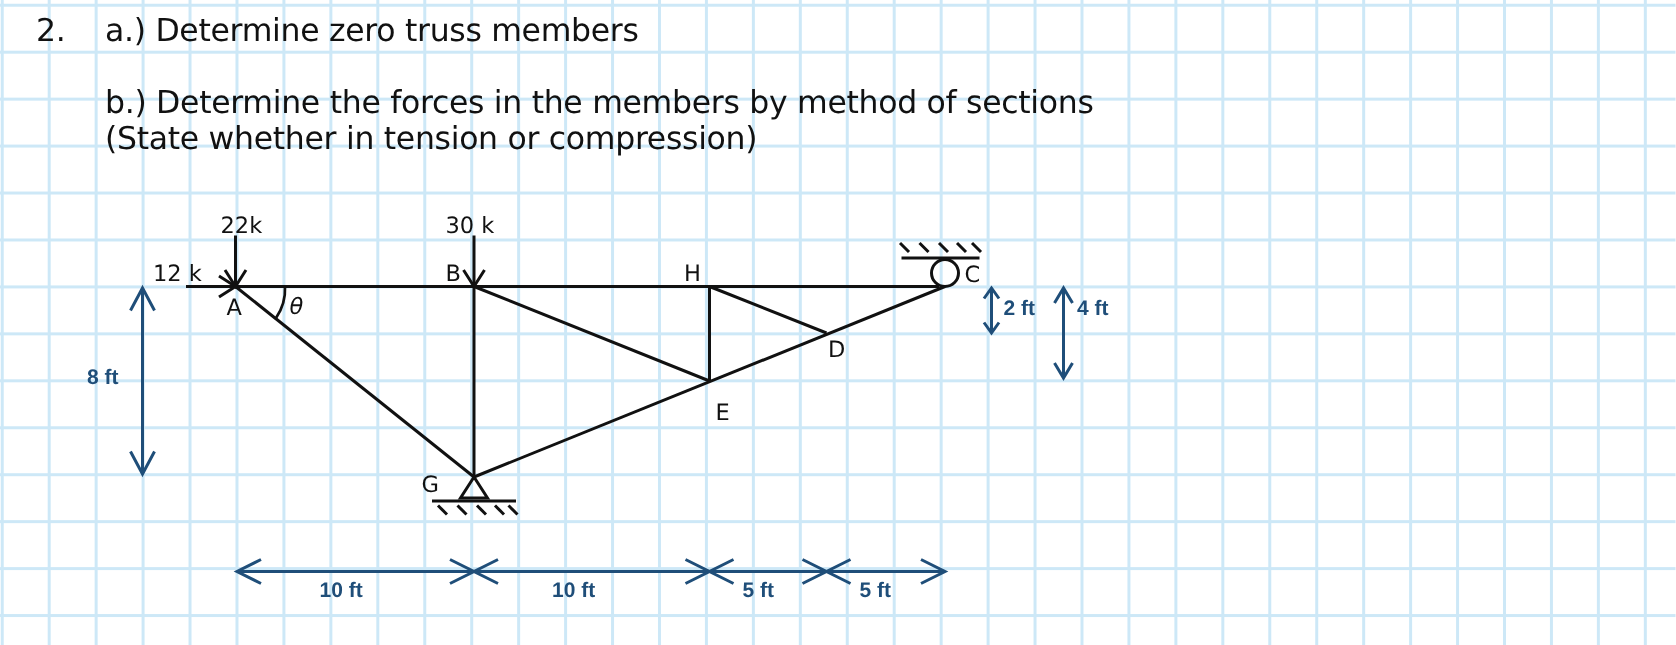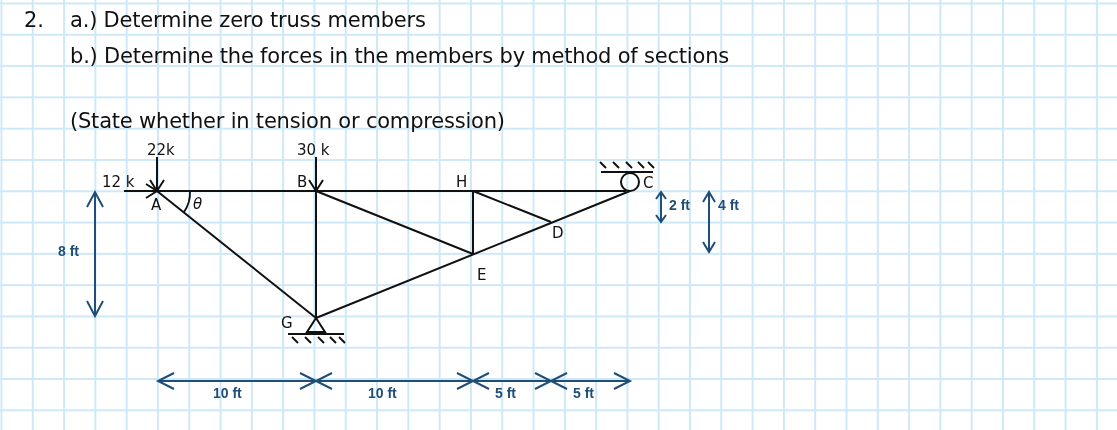--- a/index.html
+++ b/index.html
@@ -16,22 +16,22 @@
   .q { position:absolute; font-family:"DejaVu Sans", sans-serif; font-size:21px; color:#111; white-space:nowrap; letter-spacing:-0.2px; }
   svg { position:absolute; left:0; top:0; }
   .lbl { font-family:"DejaVu Sans", sans-serif; font-size:15px; fill:#111; }
   .dim { font-family:"Liberation Sans", sans-serif; font-size:14px; font-weight:bold; fill:#1f4e79; }
 </style>
 </head>
 <body>
 
 <div class="q" style="left:24px; top:8px;">2.</div>
 <div class="q" style="left:70px; top:8px;text-align:right;">a.) Determine zero truss members</div>
-<div class="q" style="left:70px; top:44px;">b.) Determine the forces in the members by method of sections</div>
-<div class="q" style="left:70px; top:80px;margin-top:29px;">(State whether in tension or compression)</div>
+<div class="q" style="left:70px; top:56px;">b.) Determine the forces in the members by method of sections</div>
+<div class="q" style="left:70px; top:80px;">(State whether in tension or compression)</div>
 
 <svg width="1117" height="430" viewBox="0 0 1117 430">
 
   <g stroke="#111" stroke-width="2" fill="none">
     <line x1="157" y1="191" x2="626" y2="191"></line>
     <line x1="157" y1="191" x2="316" y2="318"></line>
     <line x1="316" y1="191" x2="316" y2="318"></line>
     <line x1="316" y1="191" x2="473" y2="254"></line>
     <line x1="473" y1="191" x2="473" y2="254"></line>
     <line x1="473" y1="191" x2="551" y2="222"></line>

